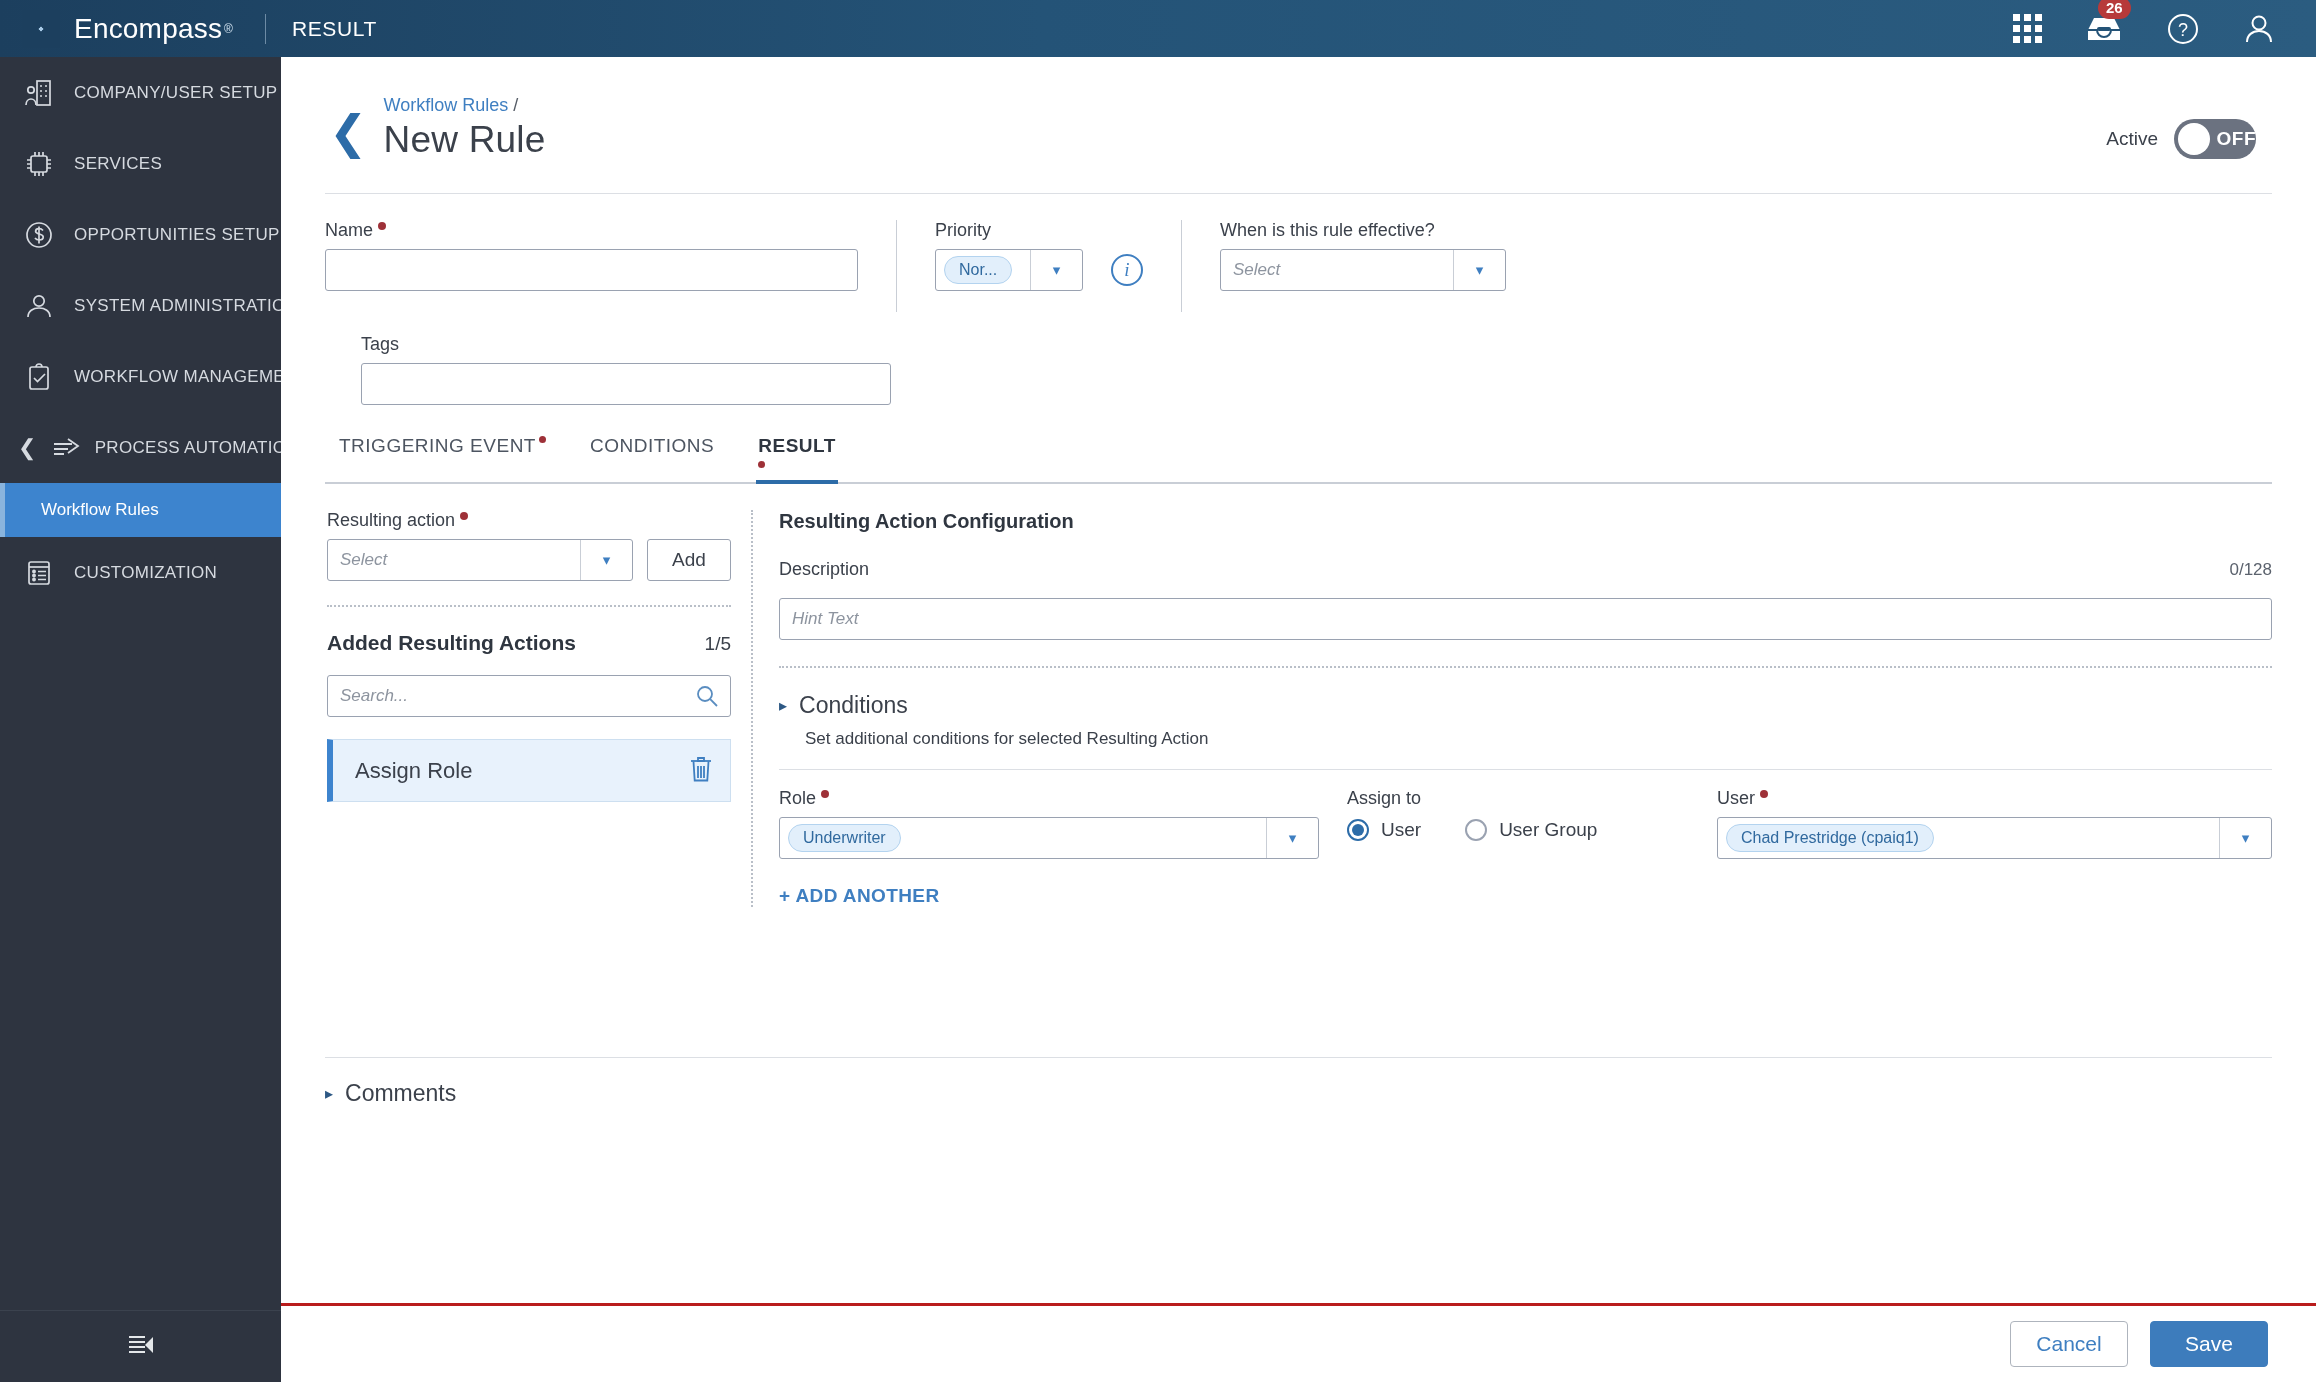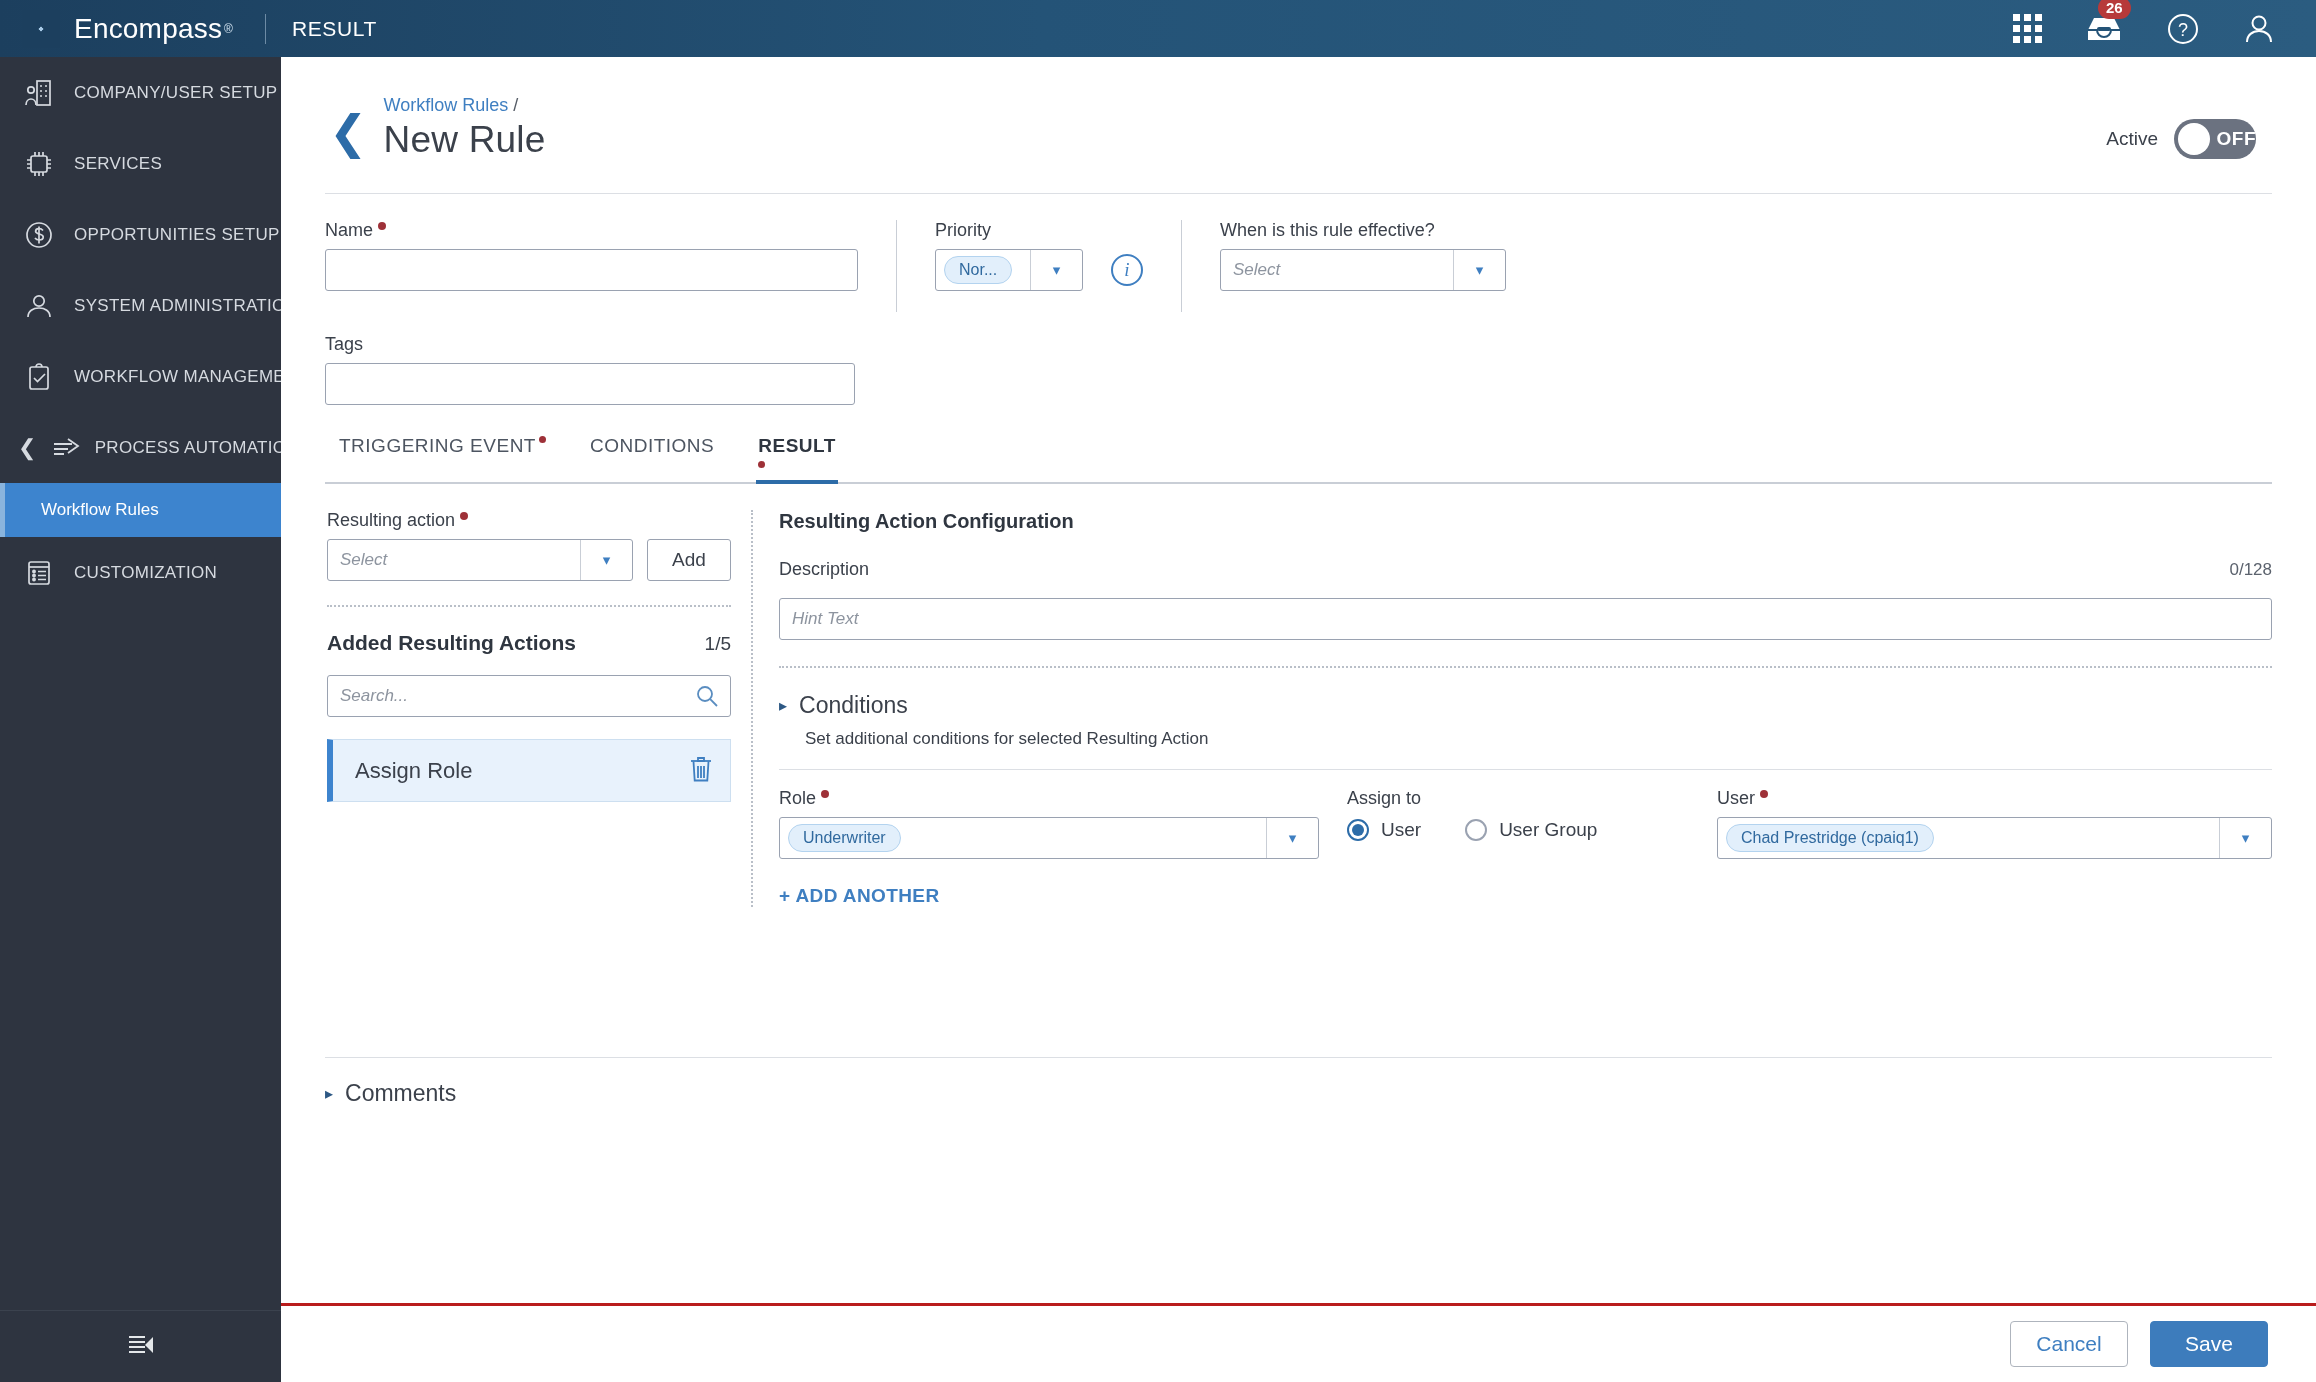--- a/index.html
+++ b/index.html
@@ -117,21 +117,21 @@
     margin-left: auto; width: 52px; height: 100%;
     display: flex; align-items: center; justify-content: center;
     border-left: 1px solid #c9ced6; color: #3f7fc1; font-size: 15px;
   }
   .info-icon {
     width: 32px; height: 32px; border: 2px solid #3f7fc1; border-radius: 50%;
     color: #3f7fc1; font-size: 19px; font-style: italic; font-family: "Liberation Serif", serif;
     display: flex; align-items: center; justify-content: center; margin: 30px 0 0 28px; cursor: pointer;
   }
 
-  .tags-row { padding: 22px 44px 0 44px; }
+  .tags-row { padding: 22px 44px 0 44px; margin-left: 36px; }
   .tags-input { width: 530px; height: 42px; }
 
   
   .tabs { display: flex; gap: 44px; padding: 30px 44px 0 58px; position: relative; }
   .tab {
     font-size: 19px; color: #4d5561; letter-spacing: .5px; padding-bottom: 16px;
     cursor: pointer; display: flex; align-items: flex-start; gap: 3px; position: relative;
   }
   .tab.active { color: #2f3640; font-weight: 700; flex-direction: column; }
   .tab .dot { width: 7px; height: 7px; border-radius: 50%; background: #9e3138; display:inline-block; margin-top: 1px;}

